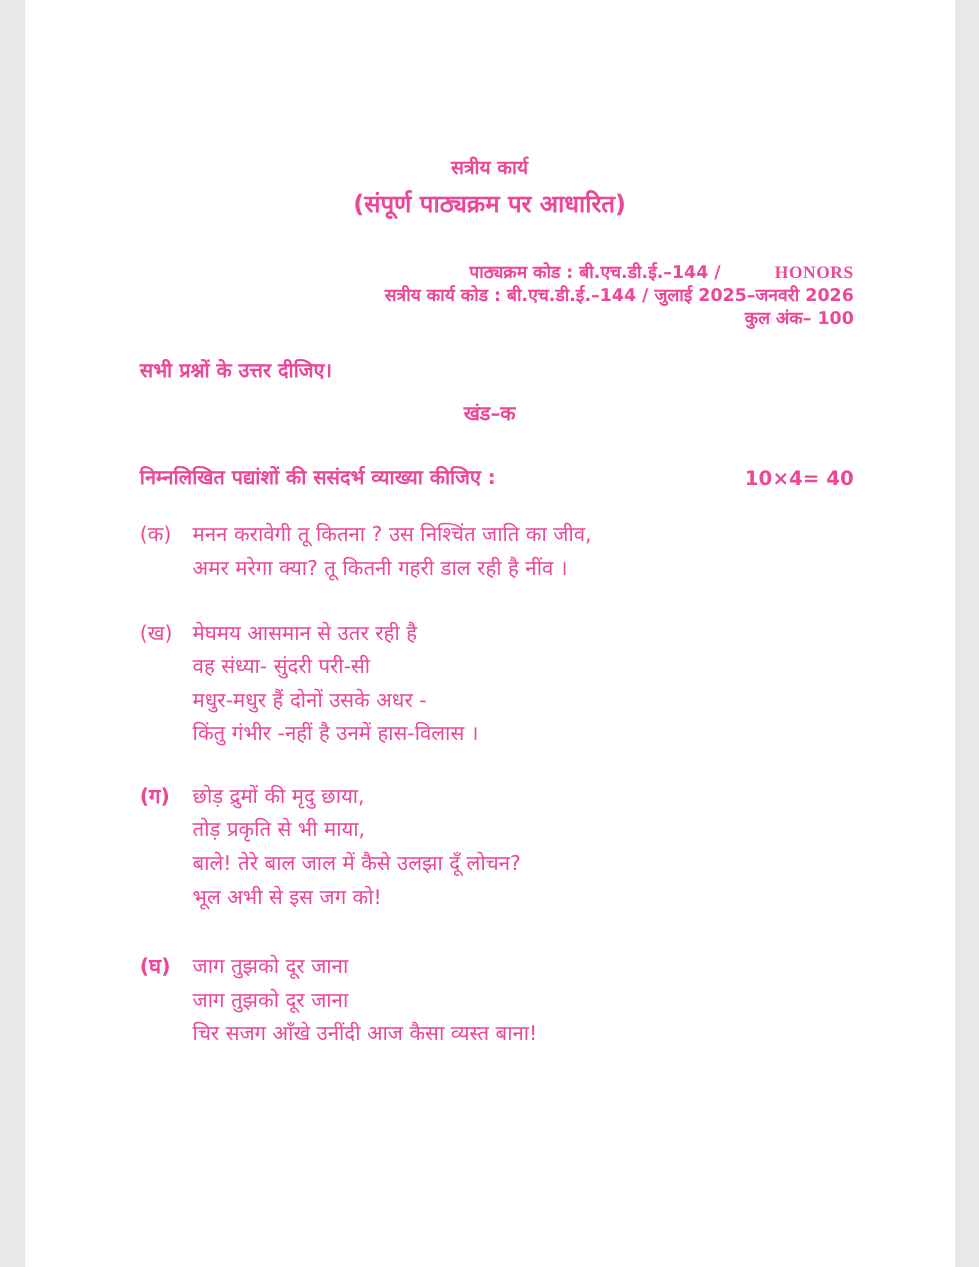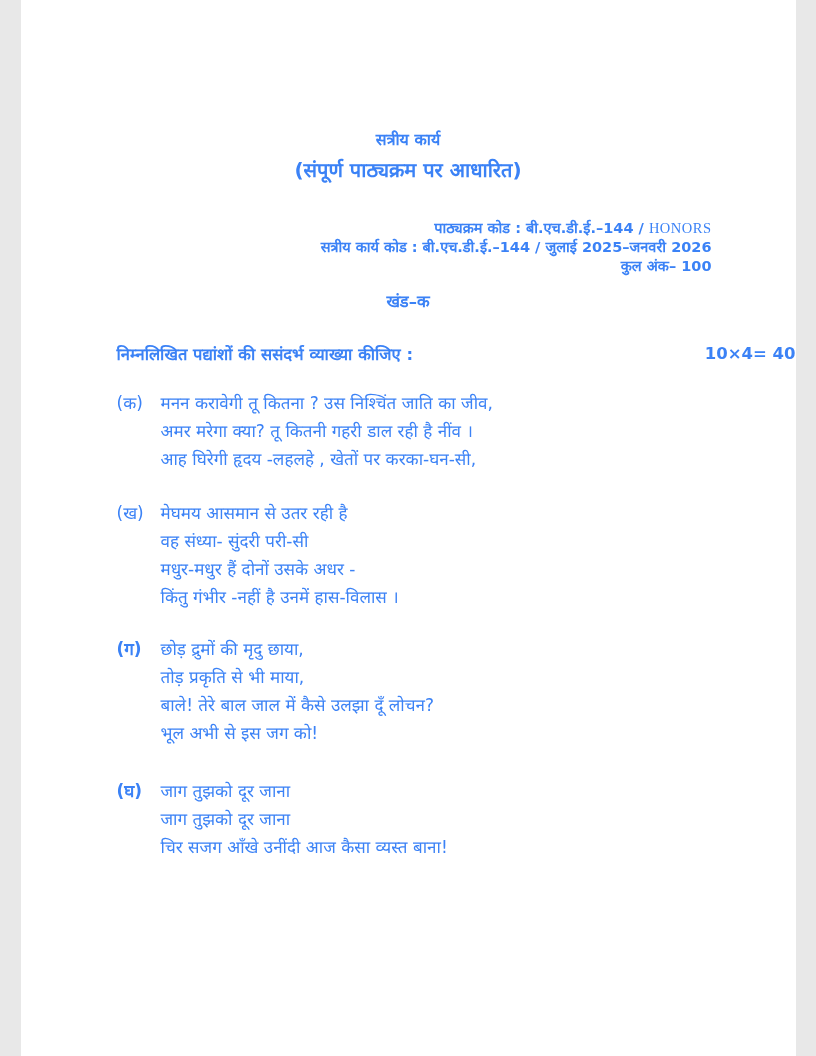--- a/index.html
+++ b/index.html
@@ -3,21 +3,21 @@
 <meta charset="utf-8">
 <title>सत्रीय कार्य</title>
 <style>
   html, body { margin: 0; padding: 0; background: #e8e8e8; }
   .page {
     position: relative;
     width: 775px;
     height: 1056px;
     margin: 0 auto;
     background: #ffffff;
-    color: #3b82f6;
+    color: #ec4899;
     font-family: "DejaVu Sans", "Liberation Sans", sans-serif;
     overflow: hidden;
     box-sizing: border-box;
   }
   .title-block {
     padding-top: 128px;
     text-align: center;
     line-height: 1.5;
   }
   .doc-title {
@@ -32,41 +32,43 @@
   .code-block {
     margin-top: 34px;
     padding-right: 84px;
     text-align: right;
     font-size: 14.5px;
     font-weight: bold;
     line-height: 19px;
   }
   .latin-serif {
     font-family: "Liberation Serif", "DejaVu Serif", serif;
-    font-weight: normal;
+    font-weight: bold;
     letter-spacing: 0.5px;
+    margin-left: 40px;
   }
   .answer-all {
     margin-top: 20px;
     padding-left: 96px;
     font-size: 16.5px;
     font-weight: bold;
   }
   .section-heading {
     margin-top: 13px;
     text-align: center;
     font-size: 16.5px;
     font-weight: bold;
   }
   .question-instruction-row {
     margin-top: 30px;
     padding-left: 96px;
+    padding-right: 84px;
     display: flex;
     justify-content: space-between;
-    align-items: center;
+    align-items: flex-end;
     font-size: 16.5px;
     font-weight: bold;
   }
   .questions {
     margin-top: 24px;
     padding-left: 96px;
   }
   .question-block {
     display: flex;
     align-items: flex-start;
@@ -93,35 +95,35 @@
     <div class="doc-title">सत्रीय कार्य</div>
     <div class="doc-subtitle">(संपूर्ण पाठ्यक्रम पर आधारित)</div>
   </div>
 
   <div class="code-block">
     <div><span>पाठ्यक्रम कोड : बी.एच.डी.ई.–144 / </span><span class="latin-serif">HONORS</span></div>
     <div>सत्रीय कार्य कोड : बी.एच.डी.ई.–144 / जुलाई 2025–जनवरी 2026</div>
     <div>कुल अंक– 100</div>
   </div>
 
+  <div class="answer-all">सभी प्रश्नों के उत्तर दीजिए।</div>
 
   <div class="section-heading">खंड–क</div>
 
   <div class="question-instruction-row">
     <span>निम्नलिखित पद्यांशों की ससंदर्भ व्याख्या कीजिए :</span>
     <span>10×4= 40</span>
   </div>
 
   <div class="questions">
     <div class="question-block gap-a">
       <div class="question-label">(क)</div>
       <div class="poem-lines">
           <div class="poem-line">मनन करावेगी तू कितना ? उस निश्चिंत जाति का जीव,</div>
           <div class="poem-line">अमर मरेगा क्या? तू कितनी गहरी डाल रही है नींव ।</div>
-          <div class="poem-line">आह घिरेगी हृदय -लहलहे , खेतों पर करका-घन-सी,</div>
         </div>
     </div>
     <div class="question-block gap-b">
       <div class="question-label">(ख)</div>
       <div class="poem-lines">
           <div class="poem-line">मेघमय आसमान से उतर रही है</div>
           <div class="poem-line">वह संध्या- सुंदरी परी-सी</div>
           <div class="poem-line">मधुर-मधुर हैं दोनों उसके अधर -</div>
           <div class="poem-line">किंतु गंभीर -नहीं है उनमें हास-विलास ।</div>
         </div>

